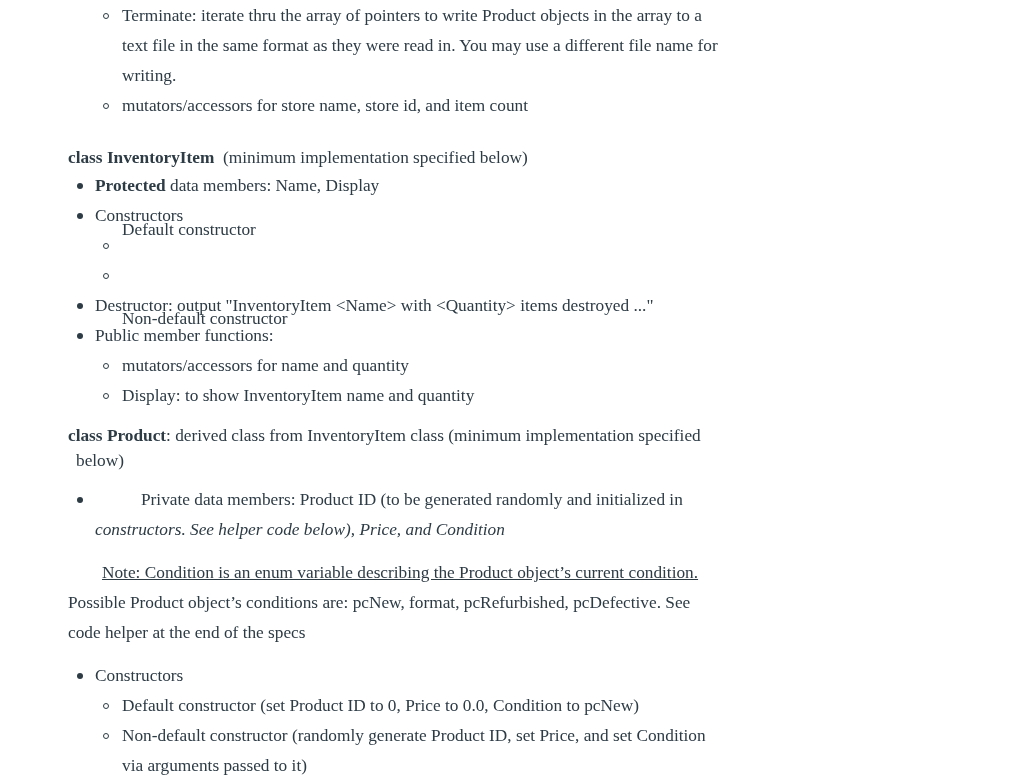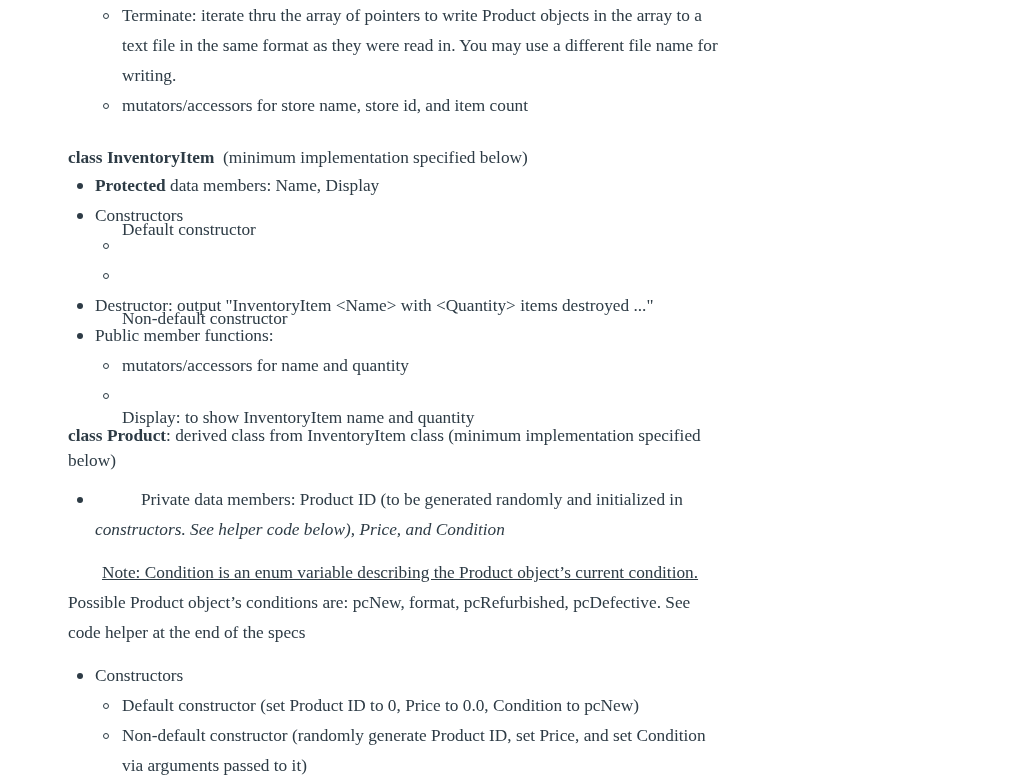--- a/index.html
+++ b/index.html
@@ -48,26 +48,26 @@
   <span class="bullet-disc" style="left:9px;top:303px;"></span>
   <div class="line" style="left:27px;top:296px;">Destructor: output "InventoryItem &lt;Name&gt; with &lt;Quantity&gt; items destroyed ..."</div>
 
   <span class="bullet-disc" style="left:9px;top:333px;"></span>
   <div class="line" style="left:27px;top:326px;">Public member functions:</div>
 
   <span class="bullet-circ" style="left:35px;top:363px;"></span>
   <div class="line" style="left:54px;top:356px;">mutators/accessors for name and quantity</div>
 
   <span class="bullet-circ" style="left:35px;top:393px;"></span>
-  <div class="line" style="left:54px;top:408px;text-align:center;">Display: to show InventoryItem name and quantity</div>
+  <div class="line" style="left:54px;top:386px;text-align:center;">Display: to show InventoryItem name and quantity</div>
 
   <div class="line" style="left:0;top:426px;">
     <b>class Product</b><span>: derived class from InventoryItem class (minimum implementation specified</span>
   </div>
-  <div class="line" style="left:0;top:451px;">below)</div>
+  <div class="line" style="left:8px;top:451px;">below)</div>
 
   <span class="bullet-disc" style="left:9px;top:497px;"></span>
   <div class="line" style="left:27px;top:490px;margin-left:46px;">Private data members: Product ID (to be generated randomly and initialized in</div>
   <div class="line" style="left:27px;top:520px;font-style:italic;">constructors. See helper code below), Price, and Condition</div>
 
   <div class="line" style="left:34px;top:563px;text-decoration:underline;">Note: Condition is an enum variable describing the Product object’s current condition.</div>
   <div class="line" style="left:0;top:593px;">Possible Product object’s conditions are: pcNew, format, pcRefurbished, pcDefective. See</div>
   <div class="line" style="left:0;top:623px;">code helper at the end of the specs</div>
 
   <span class="bullet-disc" style="left:9px;top:673px;"></span>

